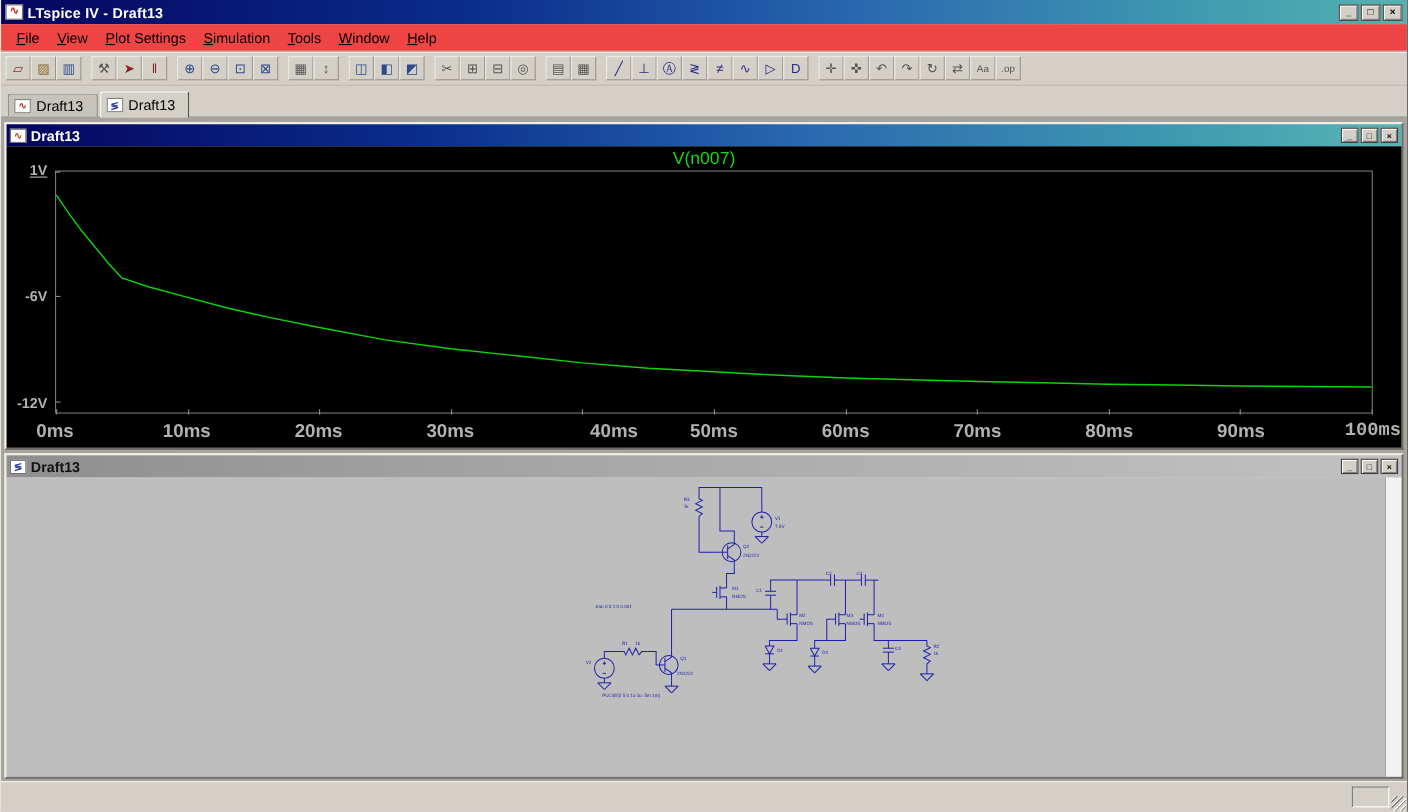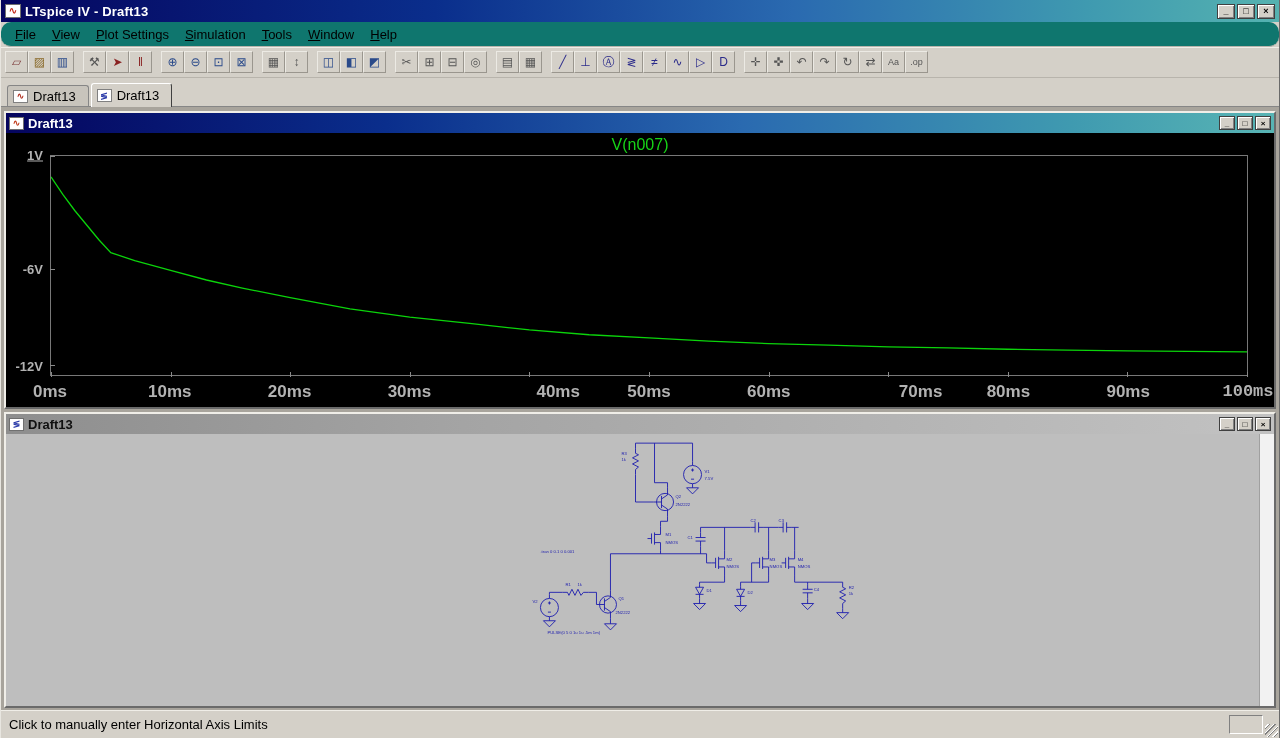--- a/index.html
+++ b/index.html
@@ -16,21 +16,21 @@
   .title-text { color:#fff; font-size:13px; font-weight:bold; letter-spacing:.2px; }
   .win-controls { margin-left:auto; display:flex; }
   .win-btn { width:18px; height:15px; margin-left:2px; background:#d4d0c8;
     border:1px solid #404040; box-shadow:inset 1px 1px 0 #ffffff, inset -1px -1px 0 #808080;
     font:bold 9px "Liberation Sans",sans-serif; display:flex; align-items:center; justify-content:center;
     padding:0; cursor:default; }
   .win-btn.small { width:16px; height:14px; font-size:8px; }
 
   
   .menubar { height:25px; display:flex; align-items:center; padding-left:6px;
-    background:#0f766e; border-bottom:1px solid #b8b4ac;border-radius:10px; }
+    background:#ef4444; border-bottom:1px solid #b8b4ac; }
   .menu-item { display:inline-block; padding:3px 8px; font-size:13px; color:#000; }
   .menu-item::first-letter { text-decoration:underline; }
 
   .toolbar { height:31px; display:flex; align-items:center; padding-left:4px;
     background:#d4d0c8; border-bottom:1px solid #b8b4ac; box-shadow:inset 0 1px 0 #f0eee8; }
   .tb-group { display:flex; margin-right:9px; }
   .tb-btn { width:23px; height:22px; display:flex; align-items:center; justify-content:center;
     background:#d4d0c8; border:1px solid; border-color:#eceae4 #9a968e #9a968e #eceae4;
     font-size:12px; padding:0; cursor:default; }
 
@@ -221,21 +221,21 @@
             <span style="top: 95.5882%;">-12V</span>
           </div>
         <div class="x-ticks" id="x-ticks">
             <span style="left: 0%;">0ms</span>
             <span style="left: 10%;">10ms</span>
             <span style="left: 20%;">20ms</span>
             <span style="left: 30%;">30ms</span>
             <span style="left: 40%; margin-left: 29px;">40ms</span>
             <span style="left: 50%;">50ms</span>
             <span style="left: 60%;">60ms</span>
-            <span style="left: 70%; margin-left: 32px;">70ms</span>
+            <span style="left: 70%;">70ms</span>
             <span style="left: 80%;">80ms</span>
             <span style="left: 90%;">90ms</span>
             <span style="left: 100%; font-family: Liberation Mono, monospace;">100ms</span>
           </div>
       </div>
     </div>
 
     <div class="child-window sch-window">
       <div class="child-titlebar inactive">
         <span class="child-icon" style="color: rgb(40, 56, 168);">≶</span>
@@ -407,18 +407,17 @@
             <line x1="830" y1="176" x2="836" y2="182" stroke="#1e1eae" stroke-width="0.9"></line>
             <line x1="842" y1="176" x2="836" y2="182" stroke="#1e1eae" stroke-width="0.9"></line>
           </svg>
         <div class="sch-scrollbar"></div>
       </div>
     </div>
 
   </div>
 
   <div class="statusbar">
-    <span>Click to manually enter Horizontal Axis Limits</span>
     <div class="status-cell"></div>
     <div class="resize-grip"></div>
   </div>
 
 </div>
 
 </body></html>

